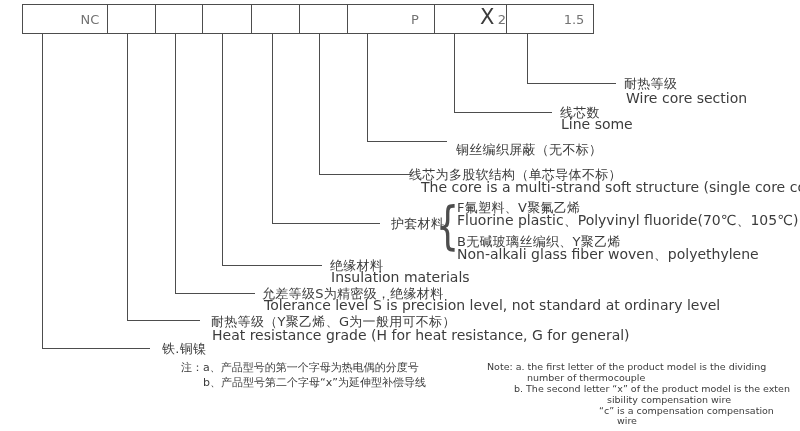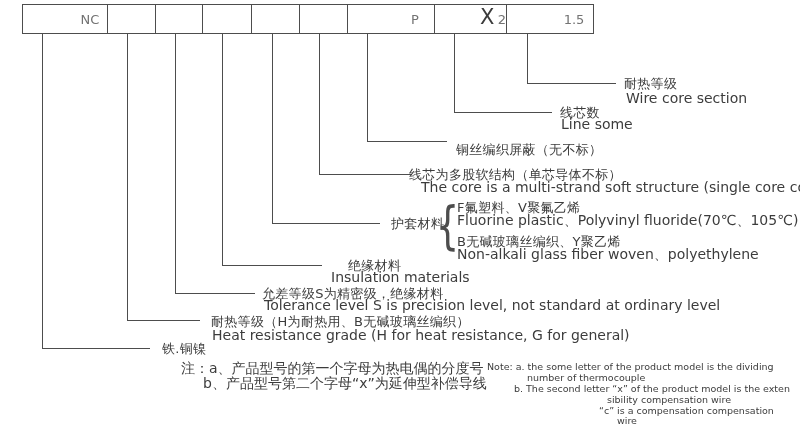--- a/index.html
+++ b/index.html
@@ -16,21 +16,21 @@
   }
   .seg{position:absolute;background:#4d4d4d}
   .lbl-cn{position:absolute;font-size:13px;line-height:15px;white-space:nowrap;color:#3c3c3c;letter-spacing:.3px}
   .lbl-en{position:absolute;font-size:14px;line-height:11px;white-space:nowrap;color:#3c3c3c}
   .xsign{position:absolute;left:480px;top:5px;font-size:21px;color:#3c3c3c}
   .brace{
     position:absolute;left:436px;top:197px;height:56px;
     font-size:52px;line-height:56px;font-weight:400;color:#4d4d4d;
     transform:scaleX(.7);transform-origin:left center;
   }
-  .note-cn{position:absolute;font-size:14px;line-height:14px;white-space:nowrap;color:#3c3c3c}
+  .note-cn{position:absolute;font-size:11px;line-height:14px;white-space:nowrap;color:#3c3c3c}
   .note-en{position:absolute;font-size:9.5px;line-height:10px;white-space:nowrap;color:#3c3c3c}
 </style>
 </head>
 <body>
 
 <div id="stage">
 
   <div class="box" style="left:22px">NC</div>
   <div class="box" style="left:107px">H</div>
   <div class="box" style="left:155px">S</div>
@@ -65,40 +65,40 @@
   <div class="seg" style="left:272px;top:223px;width:108px;height:1px"></div>
   <div class="lbl-cn" style="left:391px;top:216px">护套材料</div>
   <div class="brace">{</div>
   <div class="lbl-cn" style="left:457px;top:200px">F氟塑料、V聚氟乙烯</div>
   <div class="lbl-en" style="left:457px;top:215px">Fluorine plastic、Polyvinyl fluoride(70℃、105℃)</div>
   <div class="lbl-cn" style="left:457px;top:234px">B无碱玻璃丝编织、Y聚乙烯</div>
   <div class="lbl-en" style="left:457px;top:249px">Non-alkali glass fiber woven、polyethylene</div>
 
   <div class="seg" style="left:222px;top:34px;width:1px;height:232px"></div>
   <div class="seg" style="left:222px;top:265px;width:100px;height:1px"></div>
-  <div class="lbl-cn" style="left:348px;top:258px">绝缘材料</div>
+  <div class="lbl-cn" style="left:330px;top:258px">绝缘材料</div>
   <div class="lbl-en" style="left:331px;top:272px">Insulation materials</div>
 
   <div class="seg" style="left:175px;top:34px;width:1px;height:260px"></div>
   <div class="seg" style="left:175px;top:293px;width:80px;height:1px"></div>
   <div class="lbl-cn" style="left:262px;top:286px">允差等级S为精密级，绝缘材料</div>
   <div class="lbl-en" style="left:264px;top:300px">Tolerance level S is precision level, not standard at ordinary level</div>
 
   <div class="seg" style="left:127px;top:34px;width:1px;height:287px"></div>
   <div class="seg" style="left:127px;top:320px;width:73px;height:1px"></div>
-  <div class="lbl-cn" style="left:211px;top:314px">耐热等级（H为耐热用、B无碱玻璃丝编织）</div>
+  <div class="lbl-cn" style="left:211px;top:314px">耐热等级（Y聚乙烯、G为一般用可不标）</div>
   <div class="lbl-en" style="left:212px;top:330px">Heat resistance grade (H for heat resistance, G for general)</div>
 
   <div class="seg" style="left:42px;top:34px;width:1px;height:315px"></div>
   <div class="seg" style="left:42px;top:348px;width:108px;height:1px"></div>
   <div class="lbl-cn" style="left:162px;top:341px">铁.铜镍</div>
 
   <div class="note-cn" style="left:181px;top:361px">注：a、产品型号的第一个字母为热电偶的分度号</div>
   <div class="note-cn" style="left:203px;top:376px">b、产品型号第二个字母“x”为延伸型补偿导线</div>
 
-  <div class="note-en" style="left:487px;top:362px">Note: a. the some letter of the product model is the dividing</div>
+  <div class="note-en" style="left:487px;top:362px">Note: a. the first letter of the product model is the dividing</div>
   <div class="note-en" style="left:527px;top:373px">number of thermocouple</div>
   <div class="note-en" style="left:514px;top:384px">b. The second letter “x” of the product model is the exten</div>
   <div class="note-en" style="left:607px;top:395px">sibility compensation wire</div>
   <div class="note-en" style="left:599px;top:406px">“c” is a compensation compensation</div>
   <div class="note-en" style="left:617px;top:416px">wire</div>
 
 </div>
 
 </body></html>

